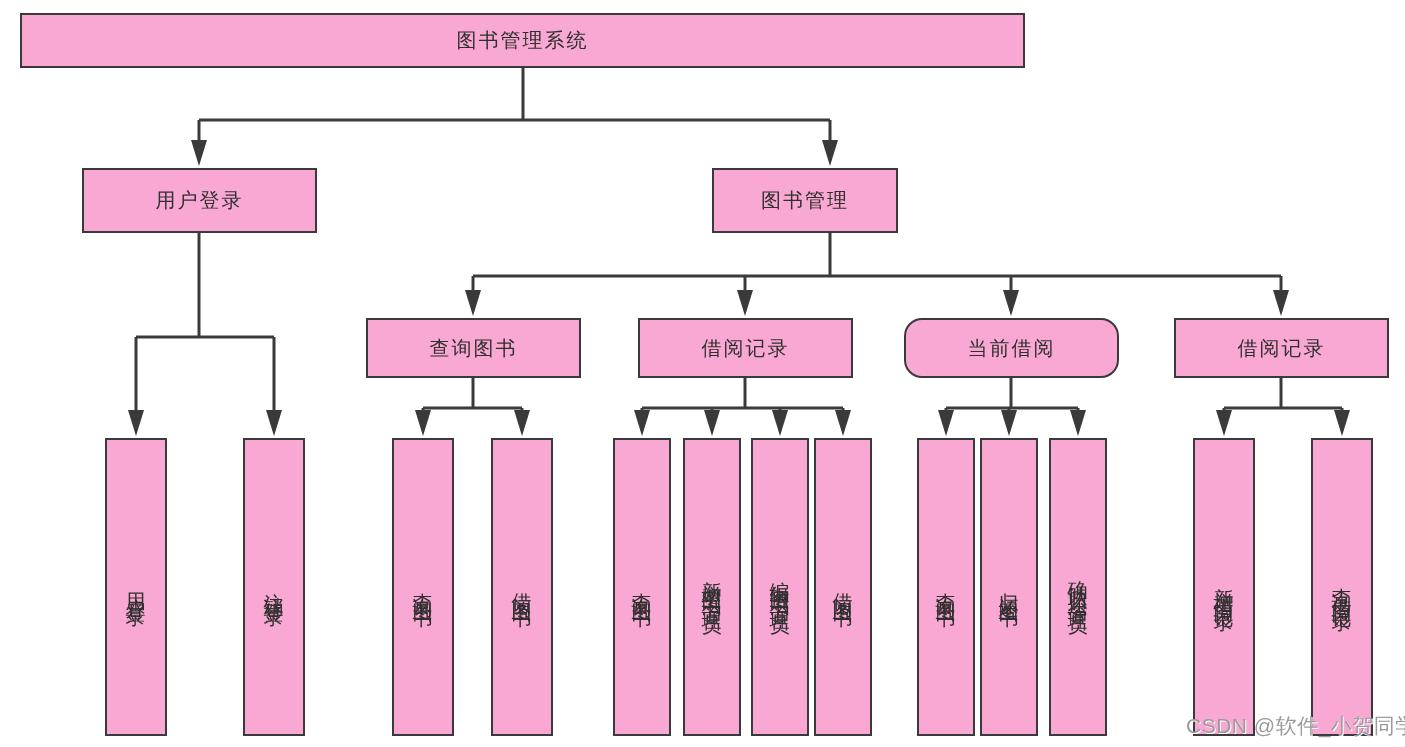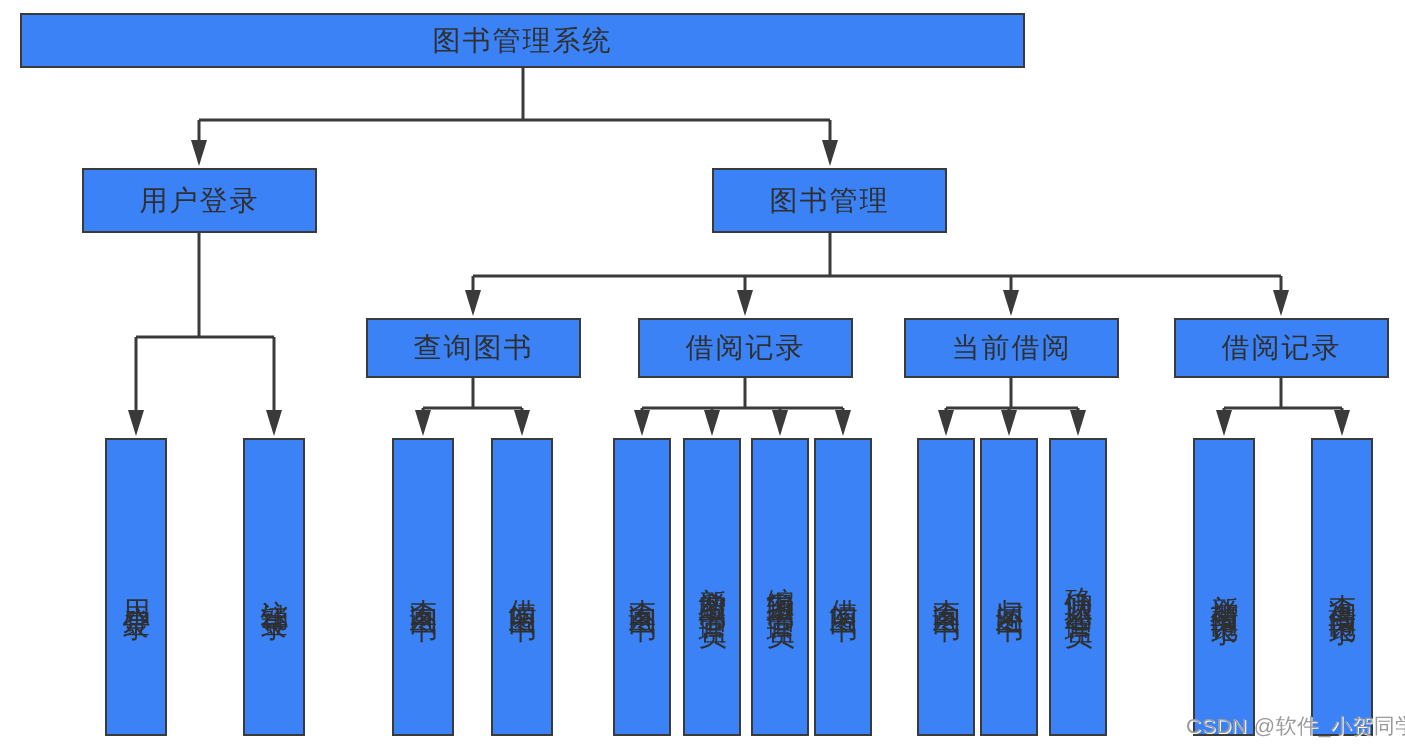--- a/index.html
+++ b/index.html
@@ -2,23 +2,23 @@
 <html><head>
 <meta charset="utf-8">
 <style>
   html,body { margin:0; padding:0; background:#ffffff; }
   .canvas {
     position:relative; width:1405px; height:747px; background:#ffffff;
     font-family:"Liberation Sans", sans-serif; color:#2f2f2f; overflow:hidden;
   }
   svg.connectors { position:absolute; left:0; top:0; width:1405px; height:747px; }
   .box {
-    position:absolute; box-sizing:border-box; background:#3b82f6;
+    position:absolute; box-sizing:border-box; background:#f9a8d4;
     border:2.5px solid #3a3a3a; display:flex; align-items:center; justify-content:center;
-    font-size:28px; letter-spacing:2px; color:#2f2f2f;
+    font-size:20px; letter-spacing:2px; color:#2f2f2f;
   }
   .box.h span { white-space:nowrap; }
   .box.v { letter-spacing:0; }
   .box.v span {
     writing-mode:vertical-rl; text-orientation:upright;
     line-height:1; letter-spacing:5px; white-space:nowrap;
   }
   .watermark {
     position:absolute; left:1186px; top:712px; font-size:21px;
     color:#9b9b9b; letter-spacing:0.5px; white-space:nowrap;
@@ -99,31 +99,31 @@
     </g>
   </svg>
 
   <div class="box h" style="left:20px; top:13px; width:1005px; height:55px;">
     <span>图书管理系统</span>
   </div>
 
   <div class="box h" style="left:82px; top:168px; width:235px; height:65px;">
     <span>用户登录</span>
   </div>
-  <div class="box h" style="left:712px; top:168px; width:235px; height:65px;">
+  <div class="box h" style="left:712px; top:168px; width:186px; height:65px;">
     <span>图书管理</span>
   </div>
 
   <div class="box h" style="left:366px; top:318px; width:215px; height:60px;">
     <span>查询图书</span>
   </div>
   <div class="box h" style="left:638px; top:318px; width:215px; height:60px;">
     <span>借阅记录</span>
   </div>
-  <div class="box h" style="left:904px; top:318px; width:215px; height:60px;">
+  <div class="box h" style="left:904px; top:318px; width:215px; height:60px;border-radius:18px;">
     <span>当前借阅</span>
   </div>
   <div class="box h" style="left:1174px; top:318px; width:215px; height:60px;">
     <span>借阅记录</span>
   </div>
 
   <div class="box v" style="left:105px; top:438px; width:62px; height:298px;">
     <span>用户登录</span>
   </div>
   <div class="box v" style="left:243px; top:438px; width:62px; height:298px;">

